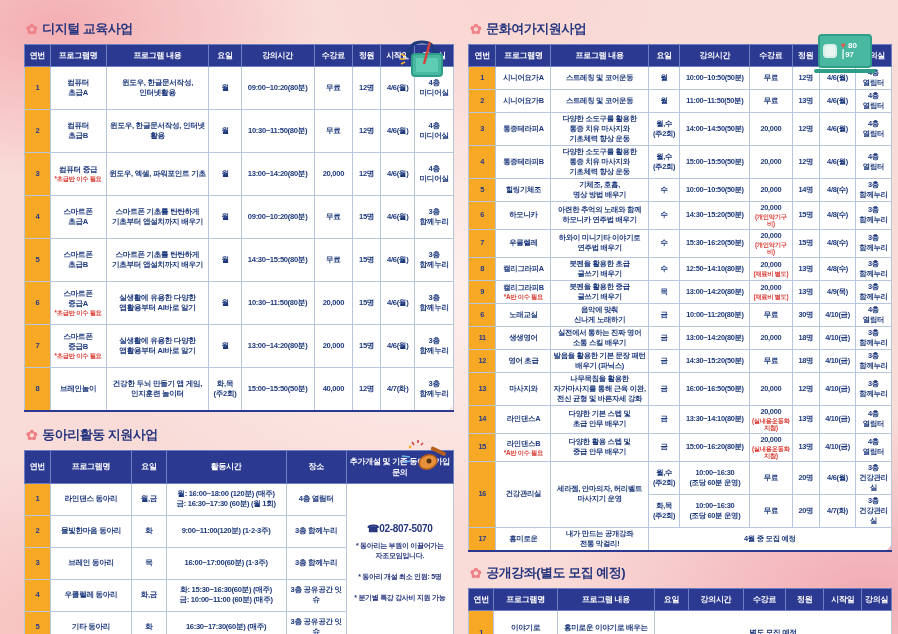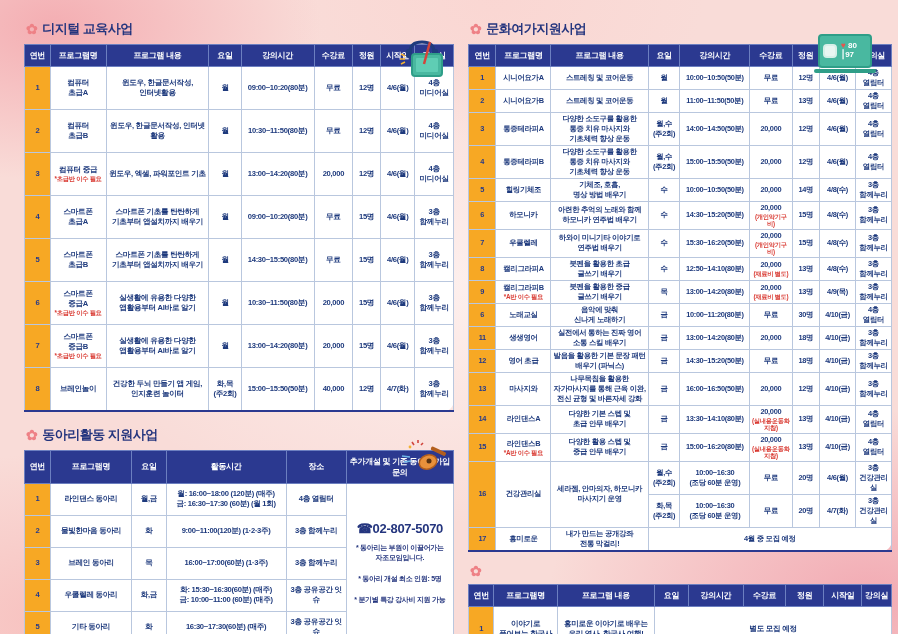--- a/index.html
+++ b/index.html
@@ -39,21 +39,21 @@
     line-height: 1.35; letter-spacing: -0.3px;
   }
   td.num { background: #f7a824; color: #253a8a; }
   .cellnote { display: block; color: #d93a32; font-size: 6.3px; font-weight: bold; line-height: 1.2; }
 
   #tbl-digital td { height: 43px; }
   #tbl-culture td { height: 22px; padding: 1px 1px; font-size: 7.4px; }
   #tbl-club td    { height: 32px; }
   #tbl-open td    { height: 46px; }
 
-  .contact-phone { font-size: 13px; color: #24357e; font-weight: bold; margin-bottom: 5px; }
+  .contact-phone { font-size: 10px; color: #24357e; font-weight: bold; margin-bottom: 5px; }
   .contact-notes { font-size: 7px; color: #24357e; font-weight: bold; line-height: 1.5; white-space: pre-line; }
 
   .illus { position: absolute; }
   .illus-tablet { top: -6px; right: 6px; }
   .illus-monitor { top: -10px; right: 16px; width: 62px; text-align: center; }
   .monitor-screen {
     position: relative; width: 54px; height: 34px; margin: 0 auto;
     background: #49b8a0; border: 2px solid #2f9e88; border-radius: 4px;
     display: flex; align-items: center; justify-content: flex-start; padding: 3px;
   }
@@ -546,21 +546,21 @@
               <td>15:00~16:20(80분)</td>
               <td>20,000<span class="cellnote">(실내용운동화지참)</span></td>
               <td>13명</td>
               <td>4/10(금)</td>
               <td>4층
 열림터</td>
             </tr>
             <tr>
               <td class="num" rowspan="2">16</td>
               <td rowspan="2">건강관리실</td>
-              <td rowspan="2">세라젬, 안마의자, 하모니카
+              <td rowspan="2">세라젬, 안마의자, 허리벨트
 마사지기 운영</td>
               <td>월,수
 (주2회)</td>
               <td>10:00~16:30
 (조당 60분 운영)</td>
               <td>무료</td>
               <td>20명</td>
               <td>4/6(월)</td>
               <td>3층
 건강관리실</td>
@@ -582,20 +582,21 @@
               <td>내가 만드는 공개강좌
 전통 막걸리!</td>
               <td colspan="6">4월 중 모집 예정</td>
             </tr>
           </tbody>
         </table>
     </div>
 
     <div class="section-title" style="margin-top:12px">
       <span class="flower-icon">✿</span>
+      <span>공개강좌(별도 모집 예정)</span>
     </div>
     <table id="tbl-open">
         <colgroup>
           <col style="width: 6%;">
           <col style="width: 15%;">
           <col style="width: 23%;">
           <col style="width: 8%;">
           <col style="width: 13%;">
           <col style="width: 10%;">
           <col style="width: 9%;">

